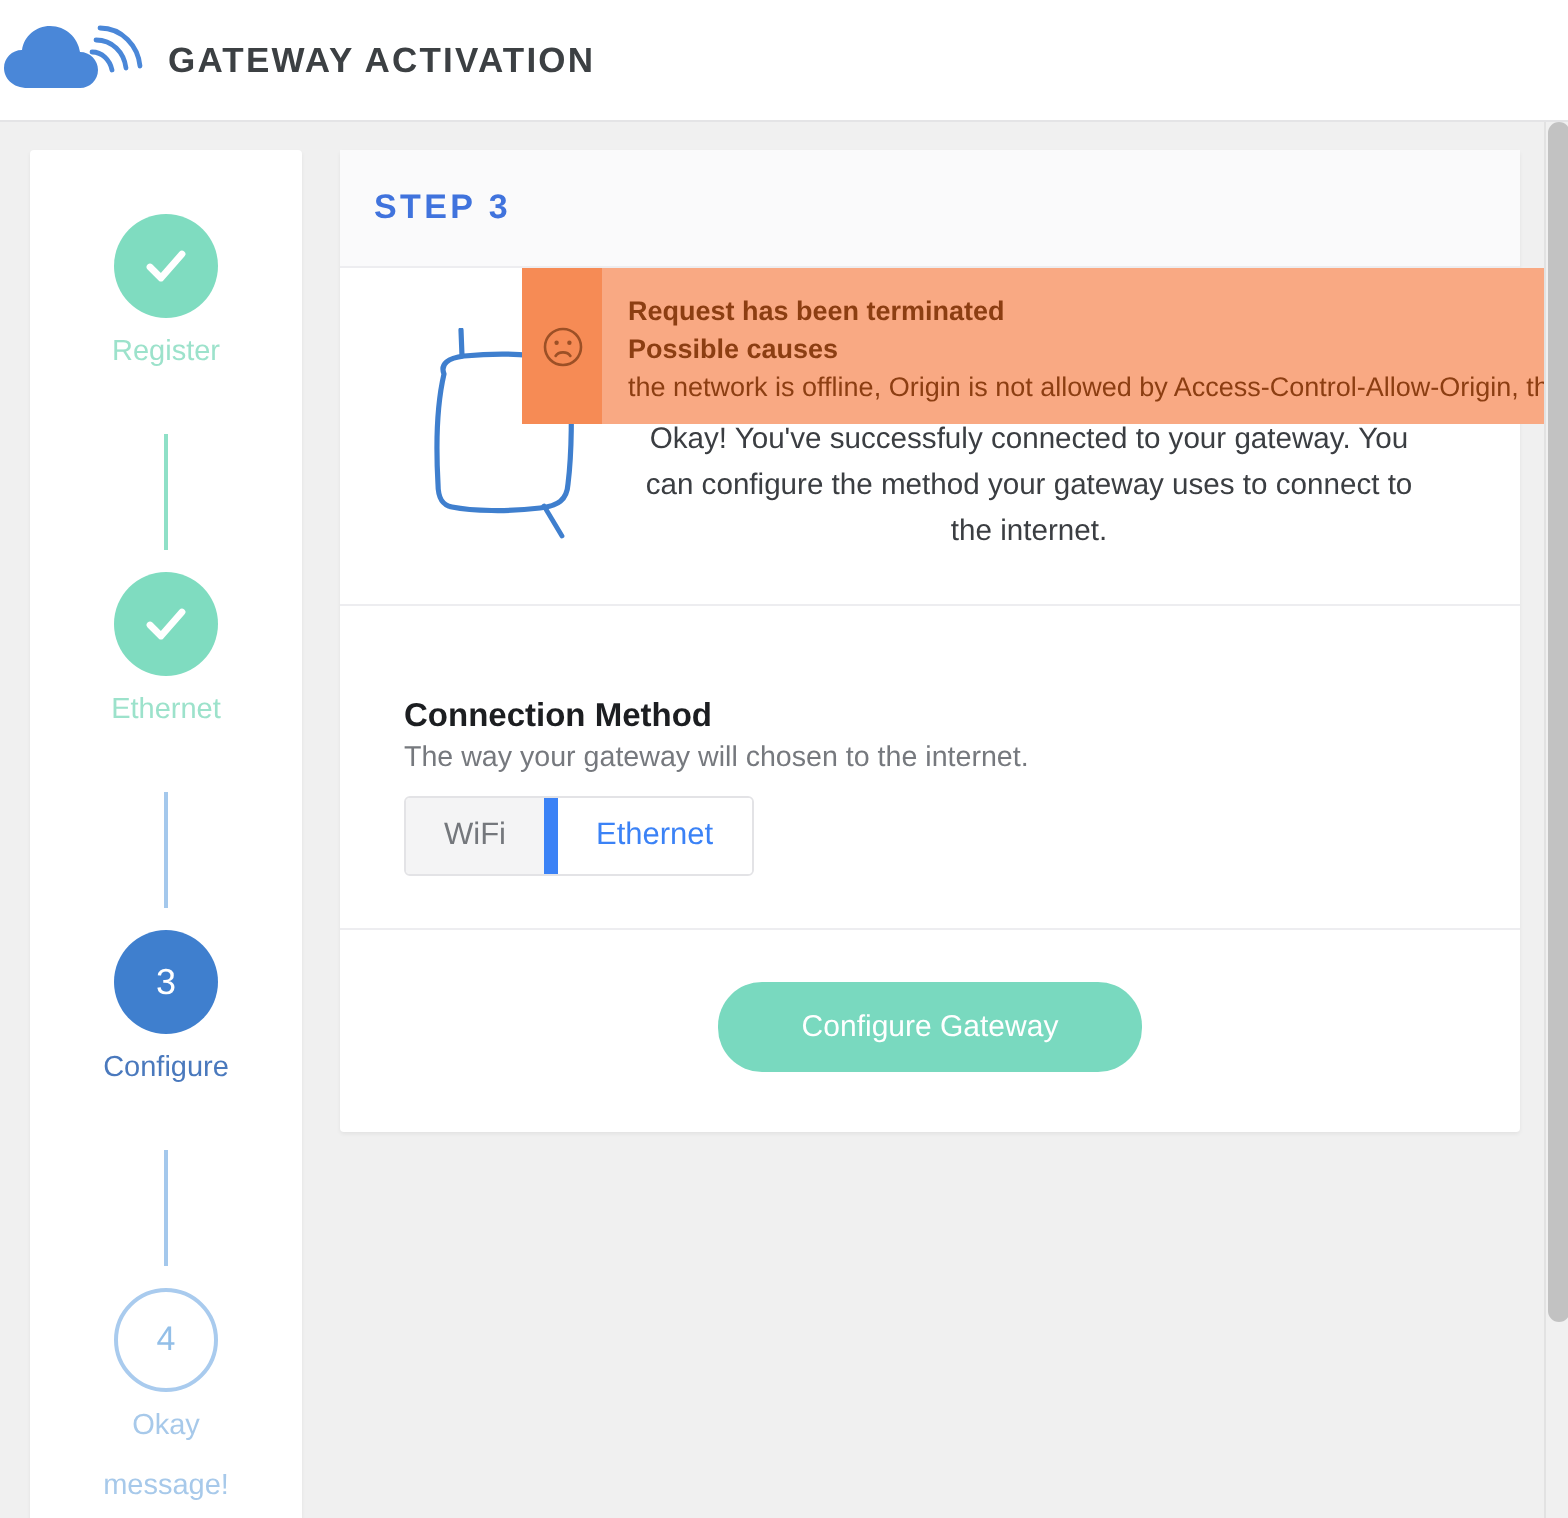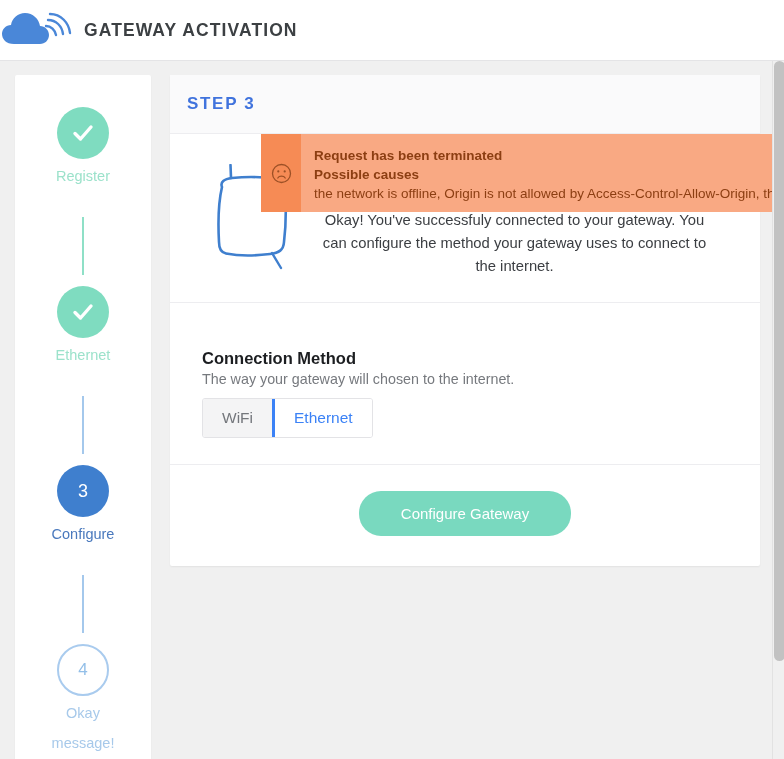--- a/index.html
+++ b/index.html
@@ -226,21 +226,21 @@
     align-items: center;
     justify-content: center;
     padding: 0 19px;
     font-size: 15.5px;
     box-sizing: border-box;
     cursor: pointer;
   }
   .toggle-option.inactive {
     background: #f4f4f5;
     color: #74777c;
-    border-right: 3px solid #3b82f6;
+    border-right: 7px solid #3b82f6;
   }
   .toggle-option.selected {
     background: #ffffff;
     color: #3b82f6;
   }
 
   #action-section {
     padding-top: 26px;
     padding-bottom: 30px;
     text-align: center;

